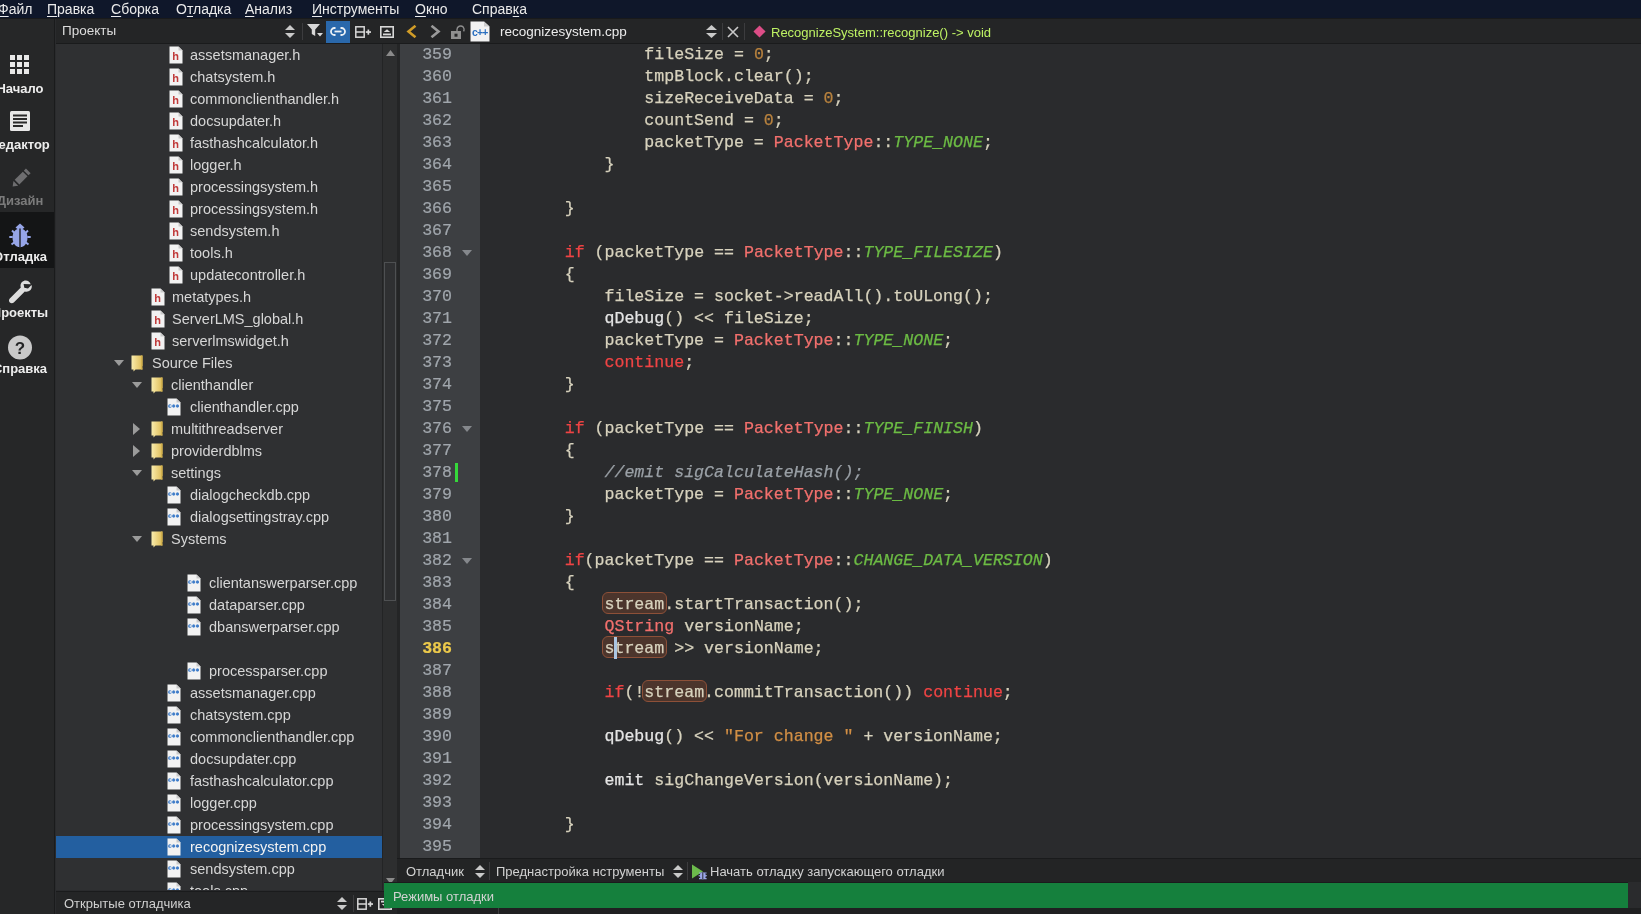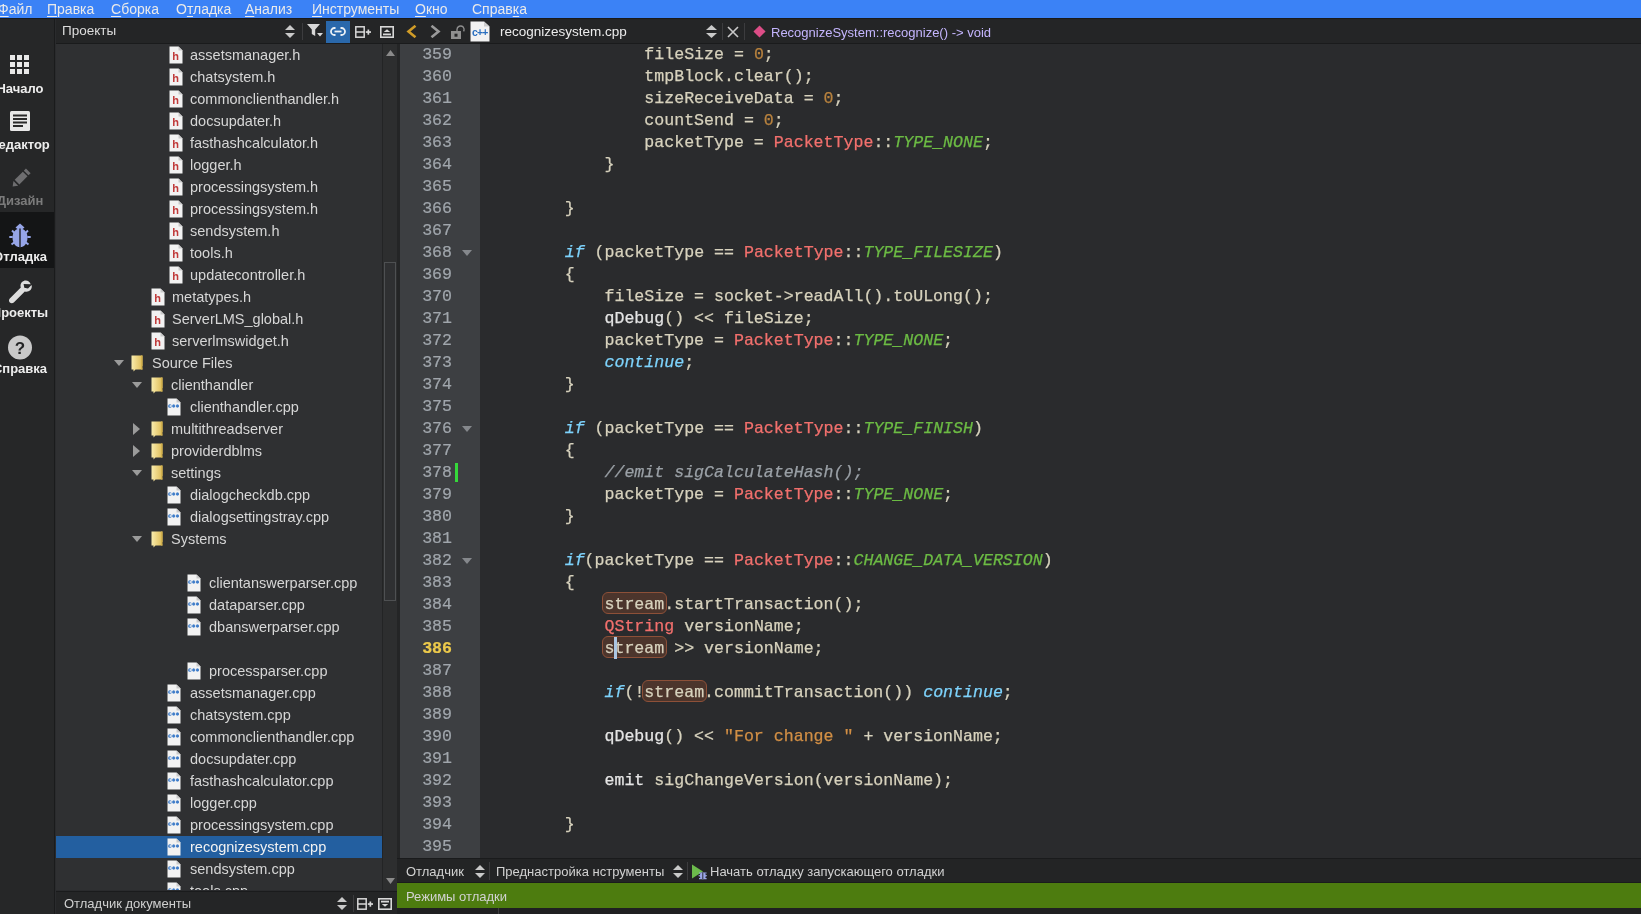--- a/index.html
+++ b/index.html
@@ -1,21 +1,21 @@
 <!DOCTYPE html>
 <html><head>
 <meta charset="utf-8">
 <style>
 * { margin:0; padding:0; box-sizing:border-box; }
 html,body { width:1641px; height:914px; overflow:hidden; background:#1e1f20; font-family:"Liberation Sans", sans-serif; }
 .abs { position:absolute; }
 #stage { position:relative; width:1641px; height:914px; background:#2a2b2d; }
 
 
-#menubar { position:absolute; left:0; top:0; width:1641px; height:19px; background:#3b82f6; border-bottom:1px solid #191a1b;padding-left:16px; }
+#menubar { position:absolute; left:0; top:0; width:1641px; height:19px; background:#0f172a; border-bottom:1px solid #191a1b;padding-left:16px; }
 #menubar .mi { position:absolute; top:1px; font-size:14px; color:#eaeaea; line-height:17px; }
 #menubar u { text-decoration:underline; text-underline-offset:2px; }
 
 
 #sidebar { position:absolute; left:0; top:19px; width:55px; height:895px; background:#262728; border-right:1px solid #1a1b1c; overflow:hidden; }
 .mode { position:absolute; left:0; width:55px; height:56px; }
 .mode .lbl { position:absolute; top:37px; left:20px; transform:translateX(-50%); font-size:13px; font-weight:bold; color:#ededed; white-space:nowrap; }
 .mode.dim .lbl { color:#7b7b7b; }
 .mode svg { position:absolute; left:20px; transform:translateX(-50%); top:11px; }
 .mode.sel { background:#141516; }
@@ -31,34 +31,34 @@
 #treebot .t { position:absolute; left:8px; top:4px; font-size:13px; color:#d0d0d0; }
 #vsb { position:absolute; left:382px; top:44px; width:15px; height:846px; background:#2d2e2f; border-left:1px solid #232425; }
 
 
 #edhdr { position:absolute; left:397px; top:19px; width:1244px; height:25px; background:#242526; border-bottom:1px solid #1a1b1c; }
 #gutter { position:absolute; left:397px; top:44px; width:83px; height:814px; background:#3d3f42; border-left:3px solid #242526; }
 #editor { position:absolute; left:480px; top:44px; width:1161px; height:814px; background:#2a2b2d; }
 #lnums { position:absolute; left:400px; top:44px; width:52px; height:815px; font-family:"Liberation Mono", monospace; font-size:16.6px; line-height:22px; text-align:right; color:#a0a6ac; white-space:pre; -webkit-text-stroke:0.2px; }
 #lnums .cur { color:#ecc94b; font-weight:bold; }
 #code { position:absolute; left:485px; top:44px; font-family:"Liberation Mono", monospace; font-size:16.6px; line-height:22px; color:#d7d2bd; white-space:pre; -webkit-text-stroke:0.25px; }
-.kw { color:#7dd3fc; font-style:italic; }
+.kw { color:#ef4444; }
 .ty { color:#f2706d; }
 .en { color:#6cbb44; font-style:italic; }
 .nu { color:#b8823e; }
 .fn { color:#e5e5e5; }
 .cm { color:#9aa0a6; font-style:italic; }
 .st { color:#d28f45; }
 .occ { position:absolute; background:#4c352c; border:1px solid #8d5038; border-radius:6px; }
 .fold { position:absolute; width:0; height:0; border-left:5.5px solid transparent; border-right:5.5px solid transparent; border-top:6px solid #85888c; }
 
 
 #dbgbar { position:absolute; left:397px; top:858px; width:1244px; height:24px; background:#232425; border-top:1px solid #1a1b1c; }
 #dbgbar .t { position:absolute; top:5px; font-size:13px; color:#d2d2d2; }
-#modebar { position:absolute; left:397px; top:882px; width:1244px; height:26px; background:#4d7c0f; border-top:1px solid #1a1b1c;text-align:center; }
+#modebar { position:absolute; left:384px; top:882px; width:1244px; height:26px; background:#15803d; border-top:1px solid #1a1b1c;text-align:center; }
 #modebar .t { position:absolute; left:9px; top:6px; font-size:13px; color:#d2d2d2; }
 #botstrip { position:absolute; left:397px; top:908px; width:1244px; height:6px; background:#1f2021; }
 
 .vsep { position:absolute; width:1px; background:#3c3c3e; }
 </style>
 </head>
 <body>
 <div id="stage">
 
 <div id="menubar">
@@ -649,21 +649,21 @@
 <div id="vsb">
   <svg class="abs" style="left:3px;top:6px" width="9" height="6" viewBox="0 0 9 6">
         <path d="M4.5 0 L9 6 L0 6 Z" fill="#8a8a8a"></path>
       </svg>
   <div class="abs" style="left:1px;top:218px;width:12px;height:339px;background:#2f3032;border:1px solid #4e5052"></div>
   <svg class="abs" style="left:3px;top:834px;width:9px" width="9" height="6" viewBox="0 0 9 6">
         <path d="M4.5 6 L9 0 L0 0 Z" fill="#8a8a8a"></path>
       </svg>
 </div>
 <div id="treebot">
-      <span class="t">Отладчик документы</span>
+      <span class="t">Открытые отладчика</span>
   <svg class="abs" style="left:281px;top:5px" width="10" height="13" viewBox="0 0 10 13">
         <g fill="#c9c9c9">
           <path d="M5 0 L10 5 L0 5 Z"></path>
           <path d="M5 13 L10 8 L0 8 Z"></path>
         </g>
       </svg>
   <div class="vsep" style="left:297px;top:3px;height:17px"></div>
   <svg class="abs" style="left:301px;top:6px" width="16" height="12" viewBox="0 0 16 12">
         <g fill="none" stroke="#d8d8d8" stroke-width="1.5">
           <rect x="0.8" y="0.8" width="8.4" height="10.4"></rect>
@@ -706,21 +706,21 @@
         </g>
       </svg>
   <div class="vsep" style="left:325px;top:4px;height:17px"></div>
   <svg class="abs" style="left:330px;top:7px" width="12" height="12" viewBox="0 0 12 12">
         <path d="M1 1 L11 11 M11 1 L1 11" stroke="#c9c9c9" stroke-width="1.6"></path>
       </svg>
   <div class="vsep" style="left:347px;top:4px;height:17px"></div>
   <svg class="abs" style="left:356px;top:6px" width="13" height="13" viewBox="0 0 13 13">
         <rect x="2.2" y="2.2" width="8.6" height="8.6" transform="rotate(45 6.5 6.5)" fill="#dc4d86"></rect>
       </svg>
-  <span style="position:absolute;left:374px;top:6px;font-size:13px;color:#c4b5fd">RecognizeSystem::recognize() -&gt; void</span>
+  <span style="position:absolute;left:374px;top:6px;font-size:13px;color:#bef264">RecognizeSystem::recognize() -&gt; void</span>
 </div>
 
 <div id="gutter"></div>
 <div id="editor"></div>
 <div id="lnums">359
 360
 361
 362
 363
 364

